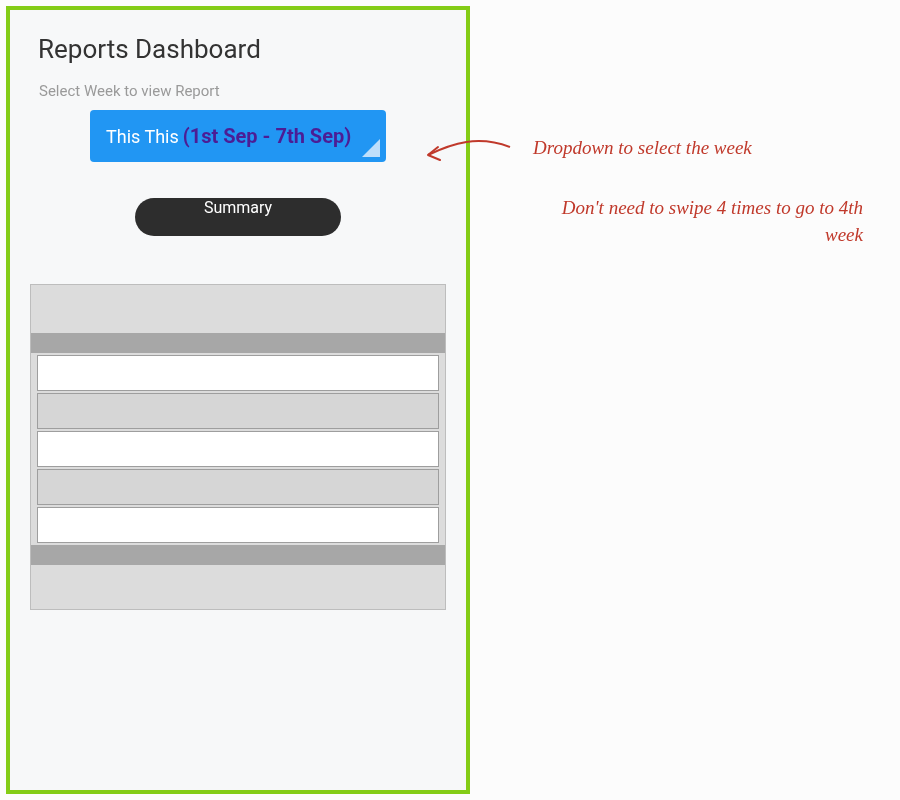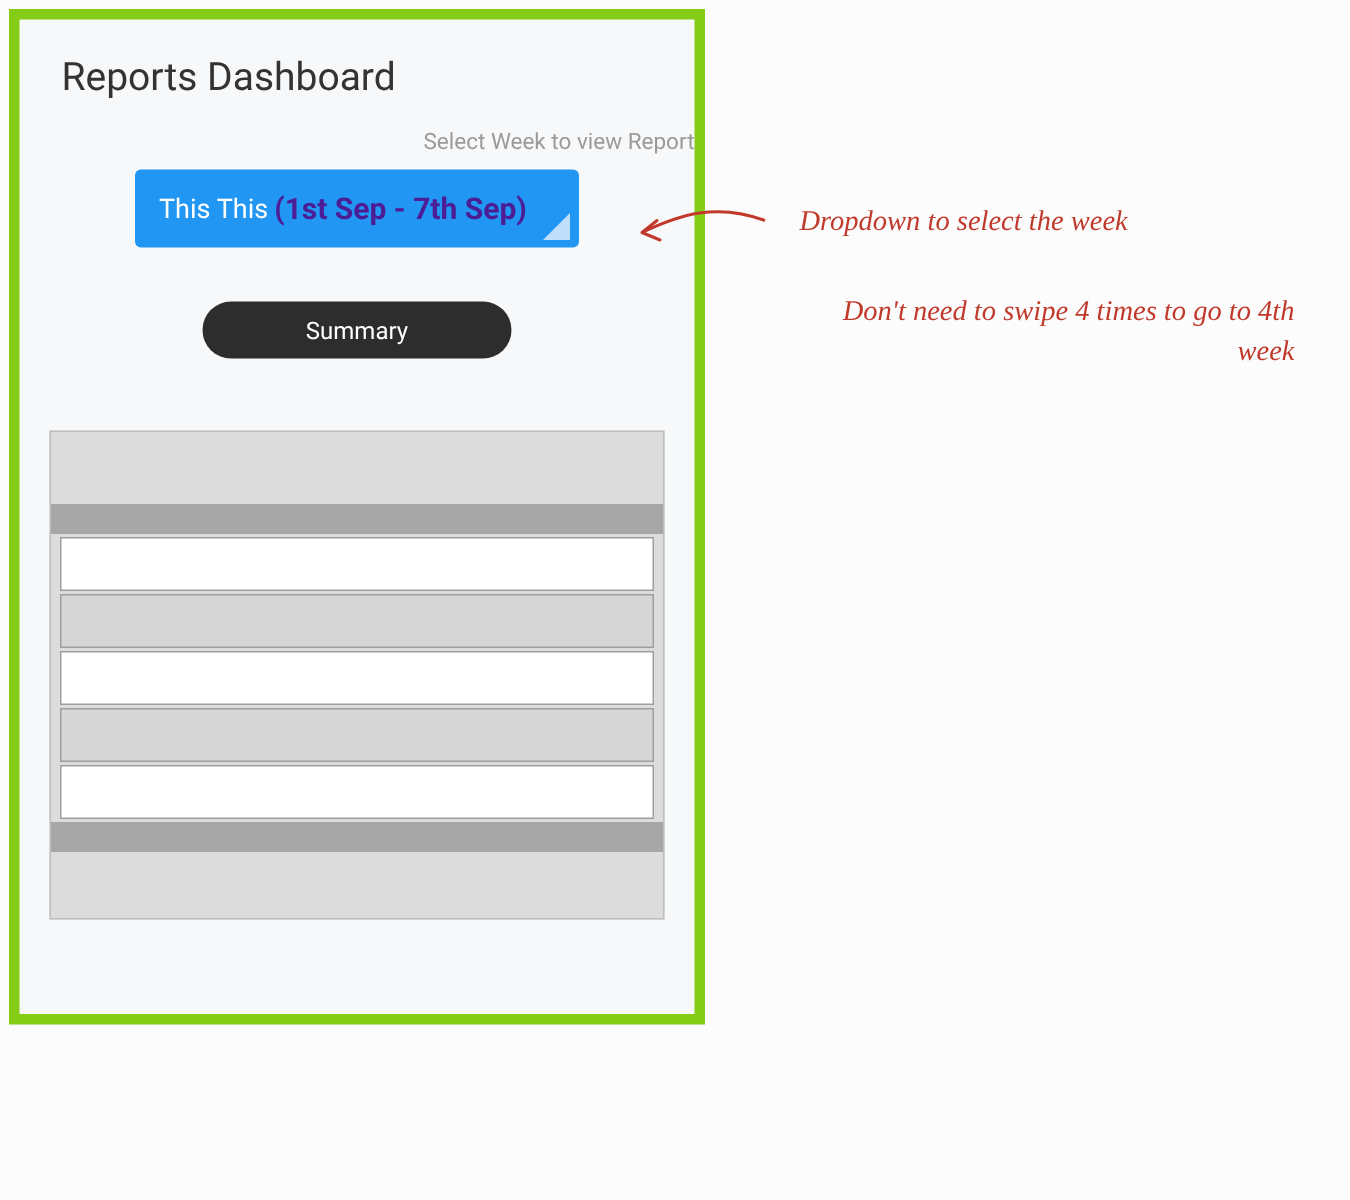--- a/index.html
+++ b/index.html
@@ -8,32 +8,32 @@
       background: #fcfcfc;
       width: 900px;
       height: 800px;
       position: relative;
     }
     .phone-frame {
       position: absolute;
       left: 6px;
       top: 6px;
       width: 464px;
-      height: 677px;
+      height: 788px;
       background: #f7f8f9;
-      border: 7px solid #84cc16;
+      border: 4px solid #84cc16;
     }
     .page-title {
       font-size: 26px;
       font-weight: 400;
       color: #333;
       padding: 24px 0 18px 28px;
     }
     .select-label {
-      text-align: right;
+      text-align: left;
       font-size: 15px;
       color: #9a9a9a;
       margin-bottom: 10px;
       padding-left: 29px;
     }
     .week-dropdown {
       width: 296px;
       height: 52px;
       margin: 0 auto 36px auto;
       background: #2196f3;
@@ -65,21 +65,20 @@
       border-width: 0 0 18px 18px;
       border-color: transparent transparent #bfdffb transparent;
     }
     .summary-chip {
       width: 206px;
       height: 38px;
       margin: 0 auto;
       background: #2d2d2d;
       border-radius: 22px;
       display: flex;
-      align-items: center;
       justify-content: center;
       color: #fff;
       font-size: 16px;
       cursor: pointer;
     }
     .table-placeholder {
       margin: 48px 20px 0 20px;
       border: 1px solid #bdbdbd;
       background: #dcdcdc;
     }

